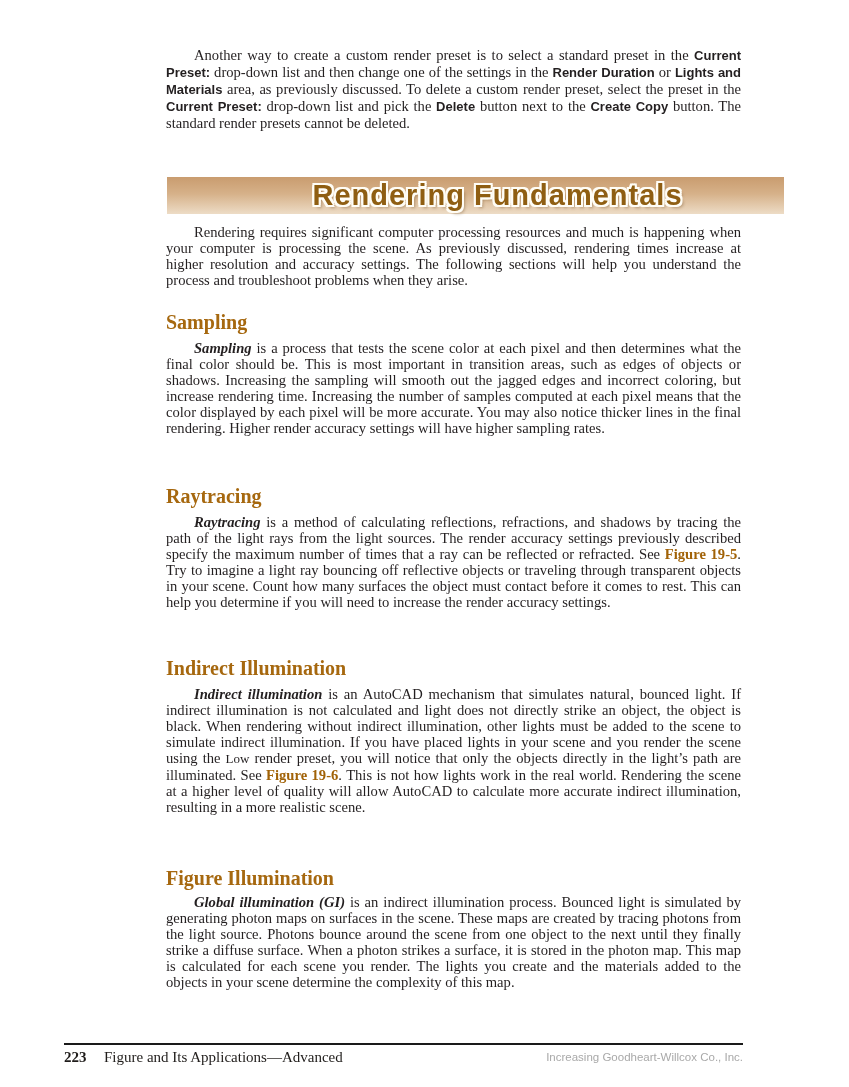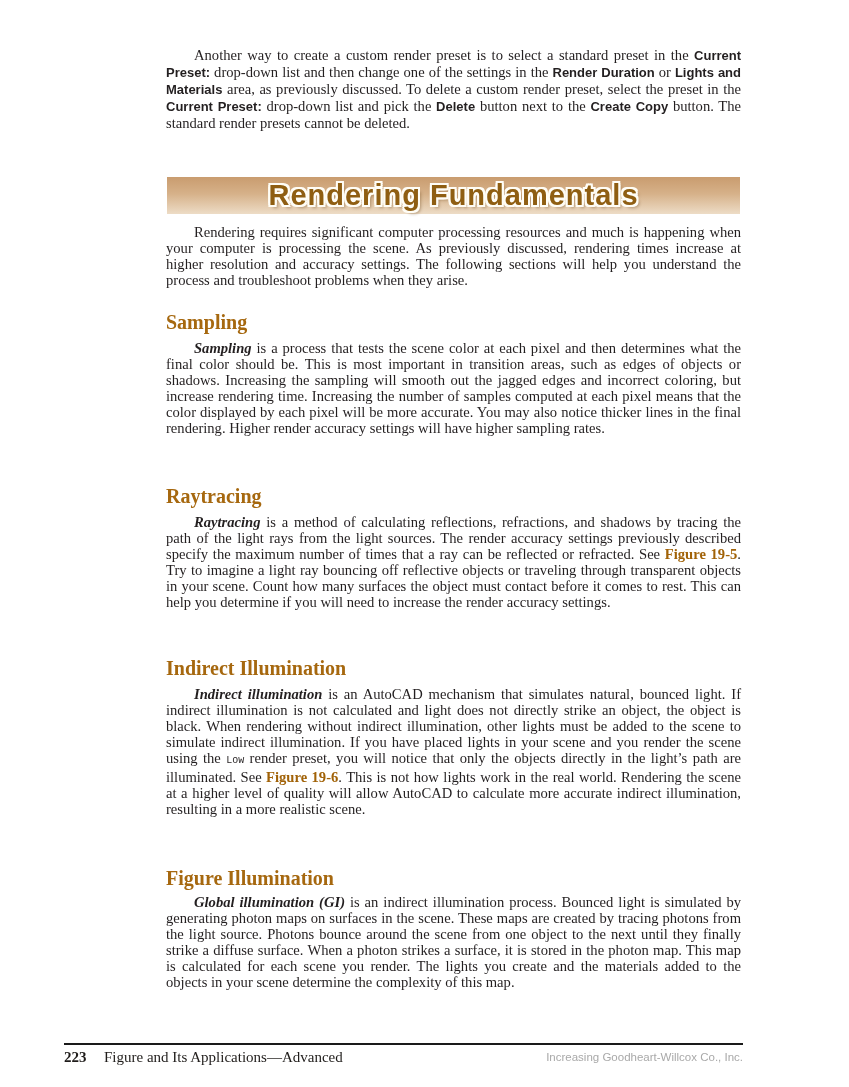--- a/index.html
+++ b/index.html
@@ -7,32 +7,32 @@
     width:849px;height:1087px;background:#ffffff;position:relative;
     font-family:"Liberation Serif", serif;color:#1f1c1a;overflow:hidden;
   }
   .sheet{position:absolute;inset:0;background:#ffffff;}
   .body-para{
     position:absolute;left:166px;width:575px;margin:0;
     font-size:14.6px;line-height:16px;text-align:justify;
     text-indent:28px;color:#231f20;
   }
   .run-bold-sans{font-family:"Liberation Sans",sans-serif;font-weight:bold;font-size:13px;}
-  .run-sans{font-family:Liberation Mono, monospace;font-size:10px;margin-top:18px;}
+  .run-sans{font-family:Liberation Serif, serif;font-size:13px;margin-top:18px;}
   .run-bold-italic{font-weight:bold;font-style:italic;}
   .run-figure-ref{font-weight:bold;color:#a16207;}
   .section-heading{
     position:absolute;left:166px;width:575px;margin:0;
     font-family:"Liberation Serif",serif;font-weight:bold;
     font-size:20px;line-height:24px;color:#a6680f;text-align:left;
   }
   .banner{
     position:absolute;left:167px;top:177px;width:573px;height:37px;
     background:linear-gradient(180deg,#c99c6f 0%,#d6b189 45%,#eddcc6 100%);
-    display:flex;align-items:center;justify-content:center;
+    display:flex;align-items:center;justify-content:center;padding-left:44px;
   }
   .banner-text{
     font-family:"Liberation Sans",sans-serif;font-weight:800;
     font-size:29px;letter-spacing:1px;color:#8f5e12;
     text-shadow:
       -2px -2px 0 #fffdf6, 2px -2px 0 #fffdf6,
       -2px  2px 0 #fffdf6, 2px  2px 0 #fffdf6,
       -2px  0   0 #fffdf6, 2px  0   0 #fffdf6,
        0   -2px 0 #fffdf6, 0    2px 0 #fffdf6,
        3px  3px 3px rgba(120,85,45,0.45);

